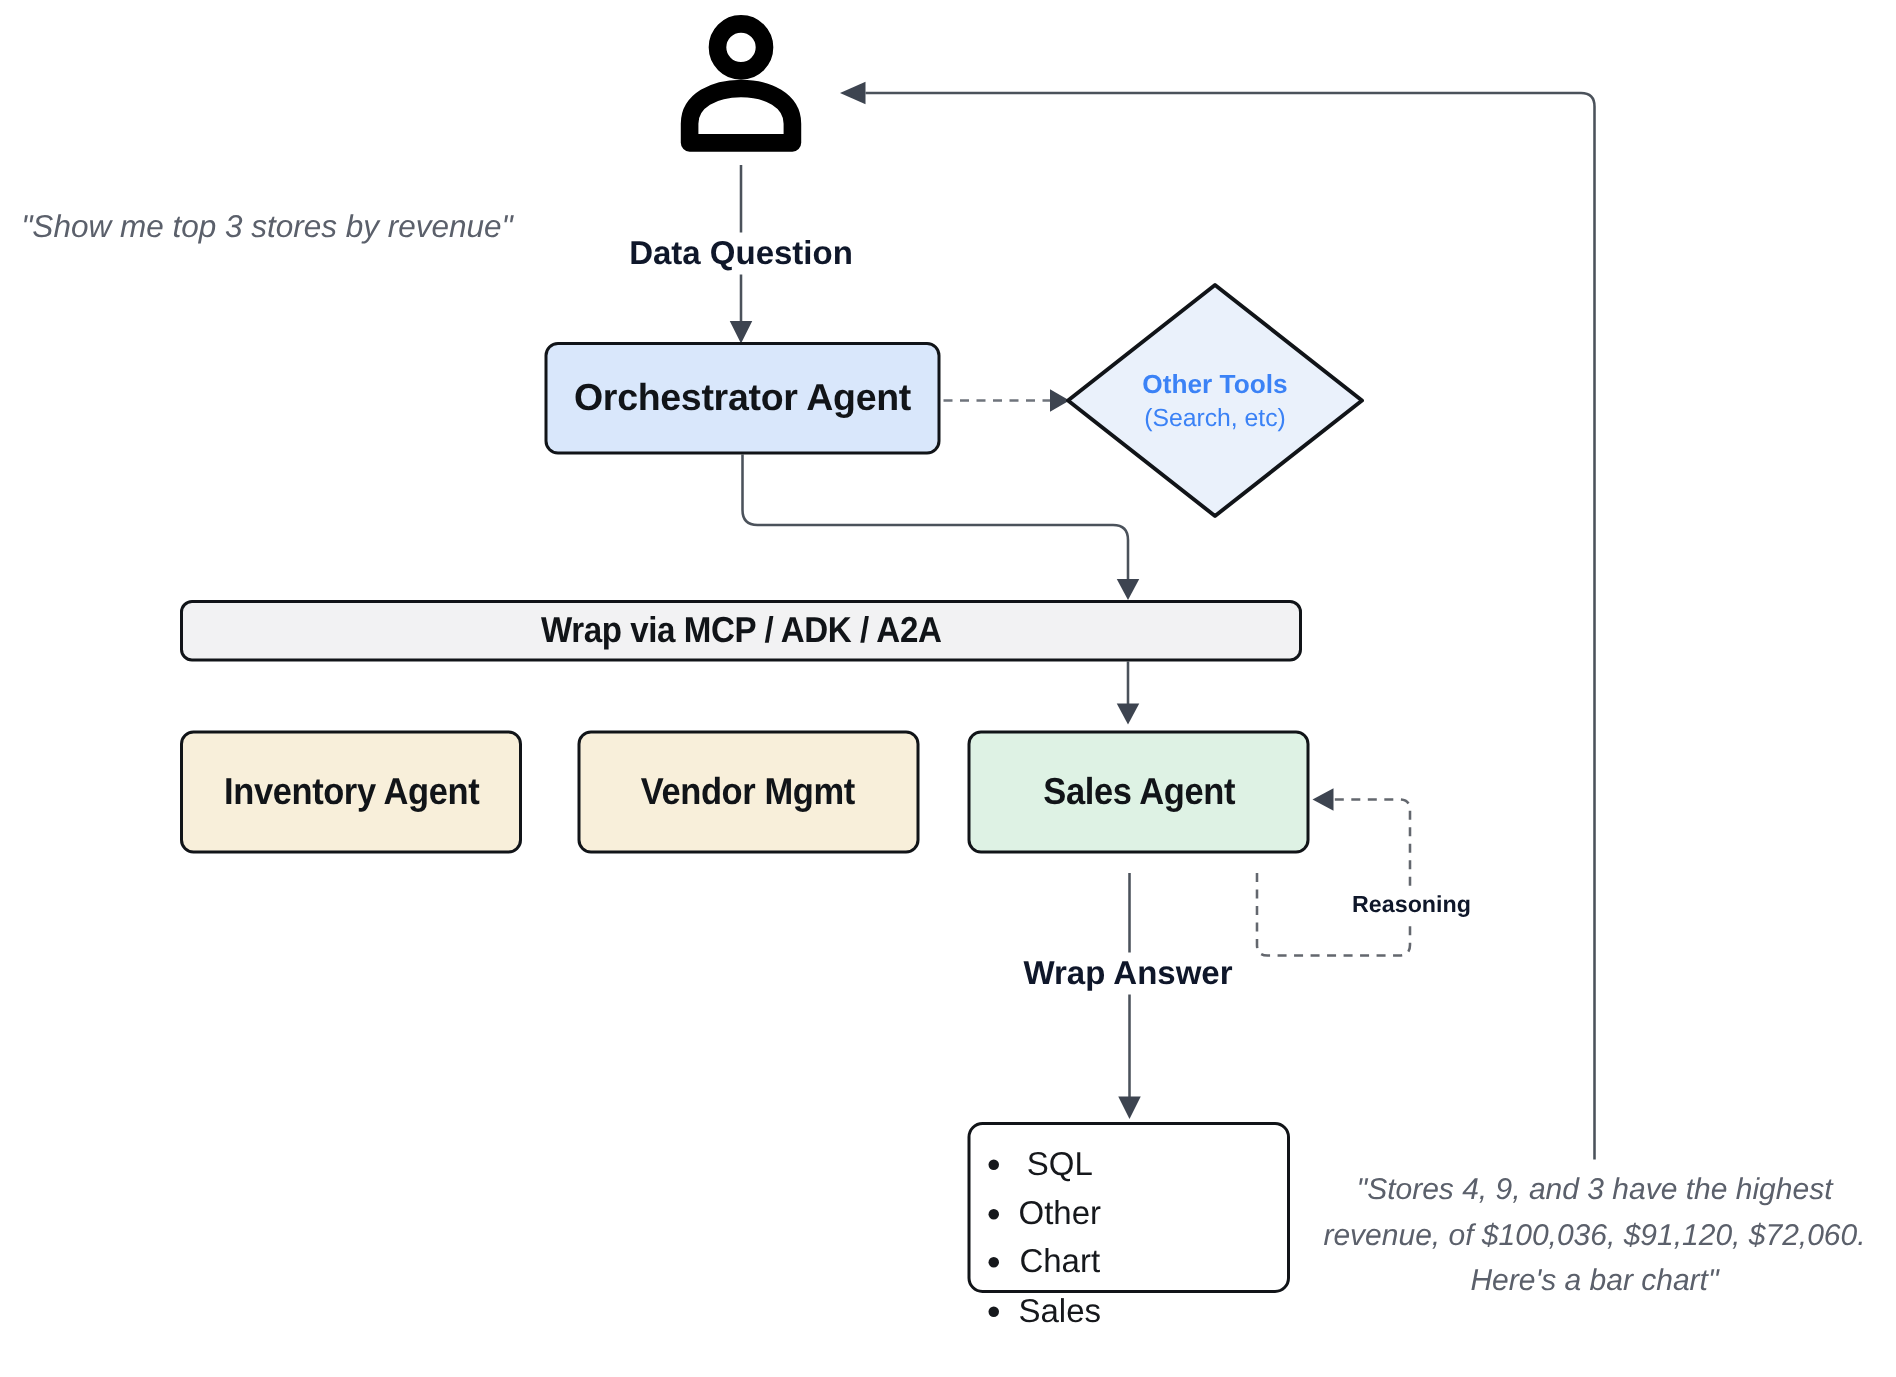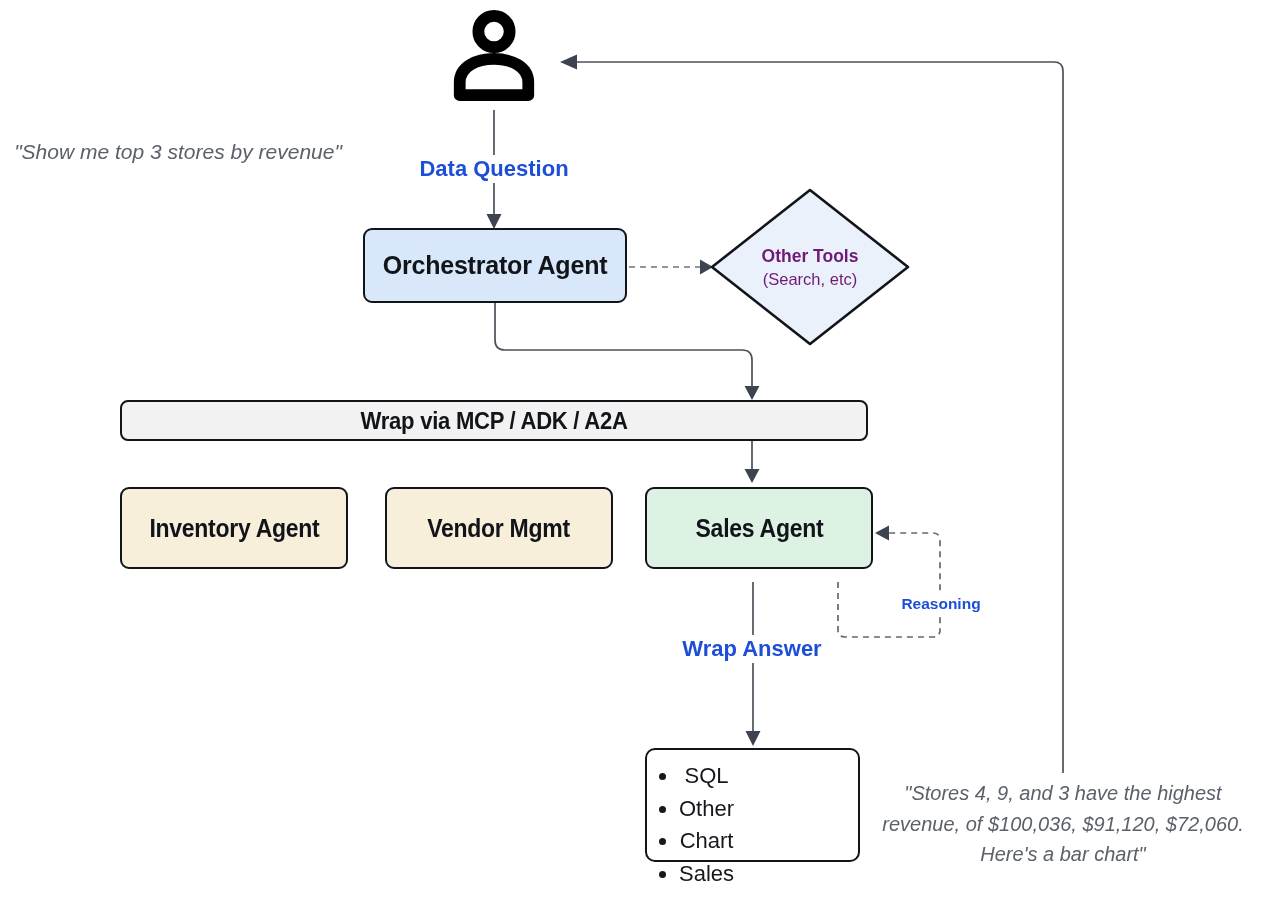--- a/index.html
+++ b/index.html
@@ -37,30 +37,30 @@
   }
   .outputbox ul{
     margin:10px 0 0 8px;padding-left:24px;list-style:disc;
     font-size:22px;line-height:32.5px;color:#16181c;
   }
 
   
   .diamond-label{
     left:712px;top:190px;width:196px;height:154px;
     display:flex;flex-direction:column;align-items:center;justify-content:center;
-    text-align:center;color:#701a75;
+    text-align:center;color:#3b82f6;
   }
   .diamond-label .t1{font-weight:bold;font-size:17.5px;line-height:23px;}
   .diamond-label .t2{font-size:16.5px;line-height:22px;}
 
   
   .linelabel{
     position:absolute;transform:translate(-50%,-50%);
     background:#ffffff;padding:1px 5px;
-    font-weight:bold;color:#1d4ed8;white-space:nowrap;
+    font-weight:bold;color:#0f172a;white-space:nowrap;
   }
   .lbl-dq{left:494px;top:169px;font-size:22px;}
   .lbl-da{left:752px;top:649px;font-size:22px;}
   .lbl-rs{left:941px;top:604px;font-size:15.5px;}
 
   
   .quote{
     position:absolute;font-style:italic;color:#5b606b;text-align:center;
   }
   .quote-left{left:10px;top:140px;width:336px;font-size:21px;}

